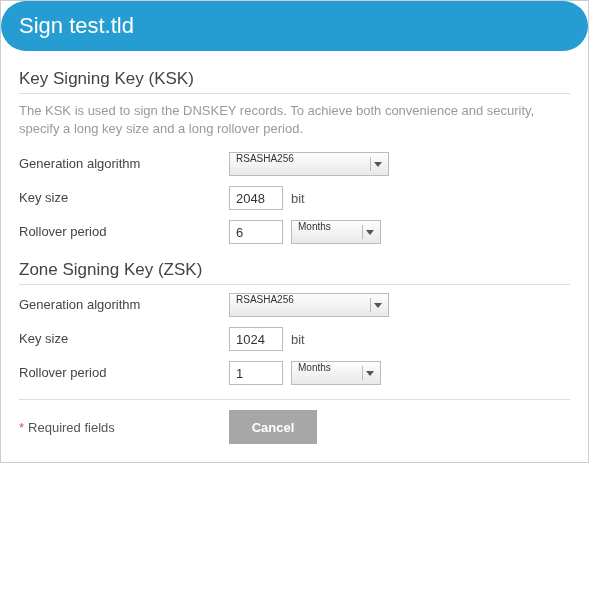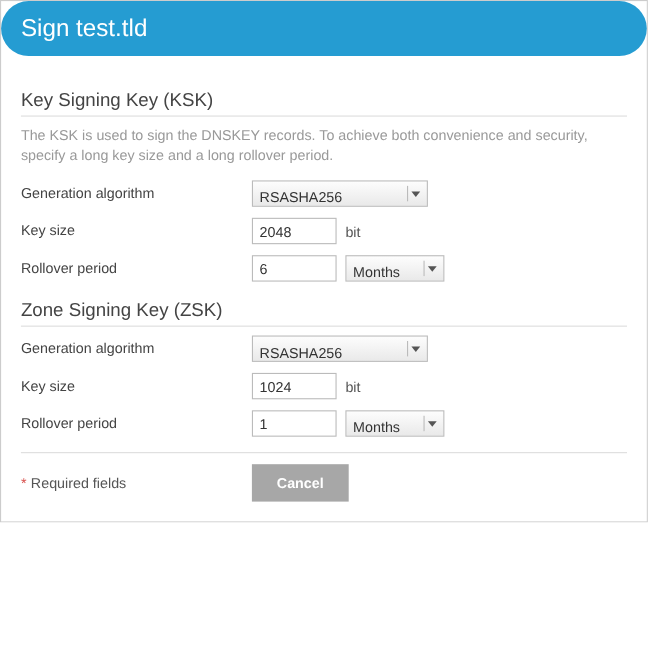--- a/index.html
+++ b/index.html
@@ -16,21 +16,20 @@
   .titlebar {
     background: #259cd2;
     color: #fff;
     font-size: 22px;
     font-weight: 300;
     padding: 12px 18px;
     border-radius: 25px;
   }
   .content {
     padding: 12px 18px 18px 18px;
-    margin-top: 12px;
   }
   .section-title {
     font-size: 17px;
     font-weight: 400;
     color: #444;
     margin-top: 6px;
     margin-bottom: 4px;
   }
   .hr {
     border: none;
@@ -56,26 +55,26 @@
   .row-control {
     flex: 1;
     display: flex;
     align-items: center;
     gap: 8px;
     flex-wrap: wrap;
   }
   .select {
     position: relative;
     display: inline-flex;
-    align-items: flex-end;
+    align-items: flex-start;
     border: 1px solid #bbb;
     background: linear-gradient(#fdfdfd, #e9e9e9);
     height: 24px;
     padding: 0 20px 0 6px;
-    font-size: 13px;
+    font-size: 10px;
     color: #333;
     cursor: pointer;
   }
   .select.wide { width: 160px; }
   .select.narrow { width: 90px; }
   .select .chev {
     position: absolute;
     right: 4px;
     top: 4px;
     width: 14px;
@@ -87,21 +86,21 @@
   }
   .select .chev::after {
     content: "";
     display: block;
     width: 0; height: 0;
     border-left: 4px solid transparent;
     border-right: 4px solid transparent;
     border-top: 5px solid #555;
   }
   .text-input {
-    width: 77px;
+    width: 54px;
     height: 24px;
     border: 1px solid #bbb;
     padding: 0 6px;
     font-size: 13px;
     color: #333;
     background: #fff;
   }
   .unit {
     color: #555;
   }

